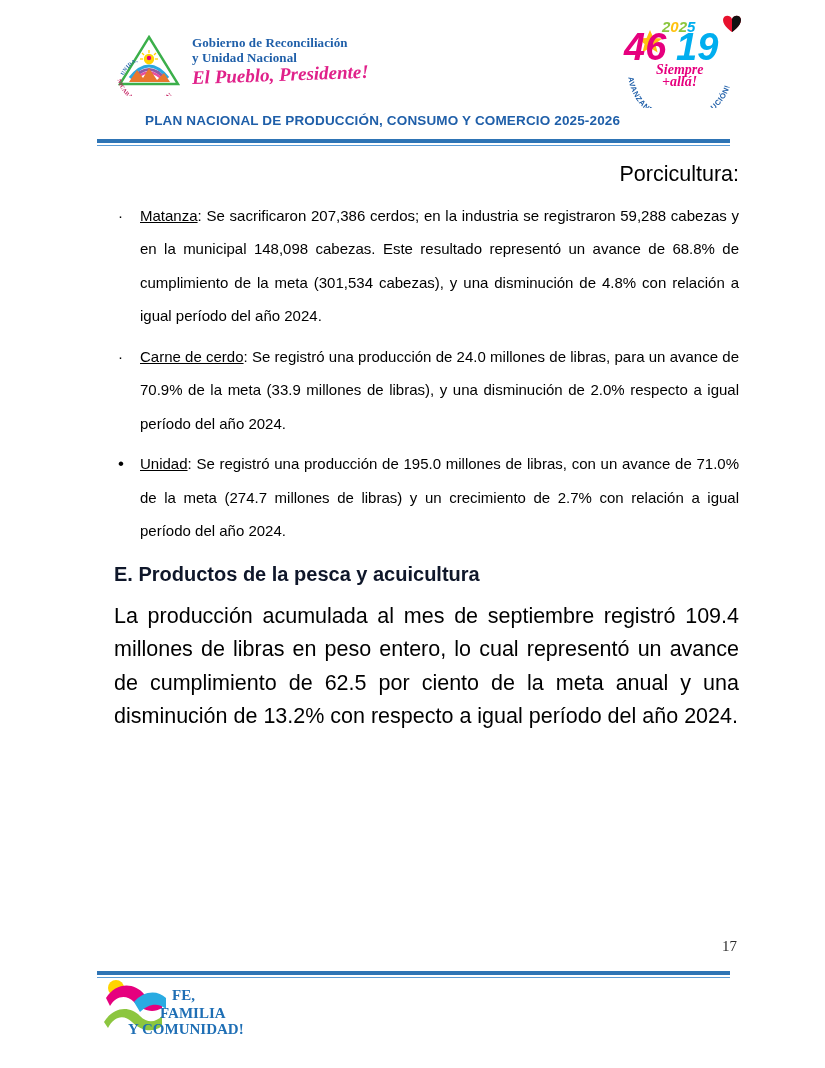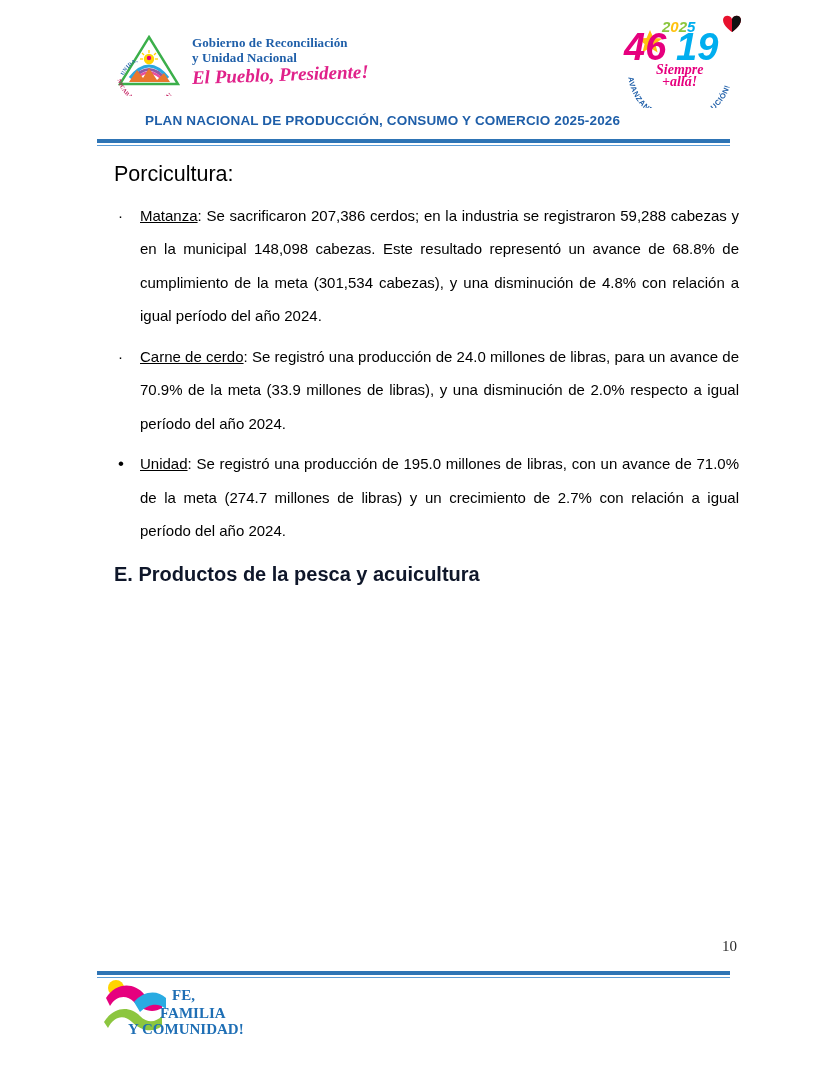--- a/index.html
+++ b/index.html
@@ -112,21 +112,21 @@
   }
 
   .para {
     font-size: 21.5px;
     line-height: 33.5px;
     text-align: justify;
     margin: 0;
     color: #000;
   }
   .para-lead {
-    text-align: left;
+    text-align: right;
   }
   .bullet-row {
     display: flex;
     align-items: flex-start;
     margin: 0;
   }
   .bullet-mark {
     flex: 0 0 auto;
     width: 26px;
     font-size: 21.5px;
@@ -290,23 +290,24 @@
 
   <div class="bullet-row">
     <span class="bullet-mark dot">•</span>
     <span class="bullet-body"><u class="term">Unidad</u><span>: Se registró una producción de 195.0 millones de libras, con un avance de 71.0% de la meta (274.7 millones de libras) y un crecimiento de 2.7% con relación a igual período del año 2024.</span></span>
   </div>
   <div class="gap-m"></div>
 
   <p class="section-heading">E. Productos de la pesca y acuicultura</p>
   <div class="gap-m"></div>
 
+  <p class="para">La producción acumulada al mes de septiembre registró 109.4 millones de libras en peso entero, lo cual representó un avance de cumplimiento de 62.5 por ciento de la meta anual y una disminución de 13.2% con respecto a igual período del año 2024.</p>
 </div>
 
-<div class="page-number">10</div>
+<div class="page-number">17</div>
 <div class="footer-rule-thick"></div>
 <div class="footer-rule-thin"></div>
 
 <div class="footer-logo">
   <svg width="250" height="64" viewBox="0 0 250 64" xmlns="http://www.w3.org/2000/svg">
 
     <circle cx="16" cy="12" r="8" fill="#FFD400"></circle>
 
     <path d="M 6 22 C 16 6, 34 6, 44 18 C 50 25, 56 26, 62 22 L 62 32 C 52 38, 42 34, 34 26 C 26 18, 16 20, 10 30 Z" fill="#E6007E"></path>
 

